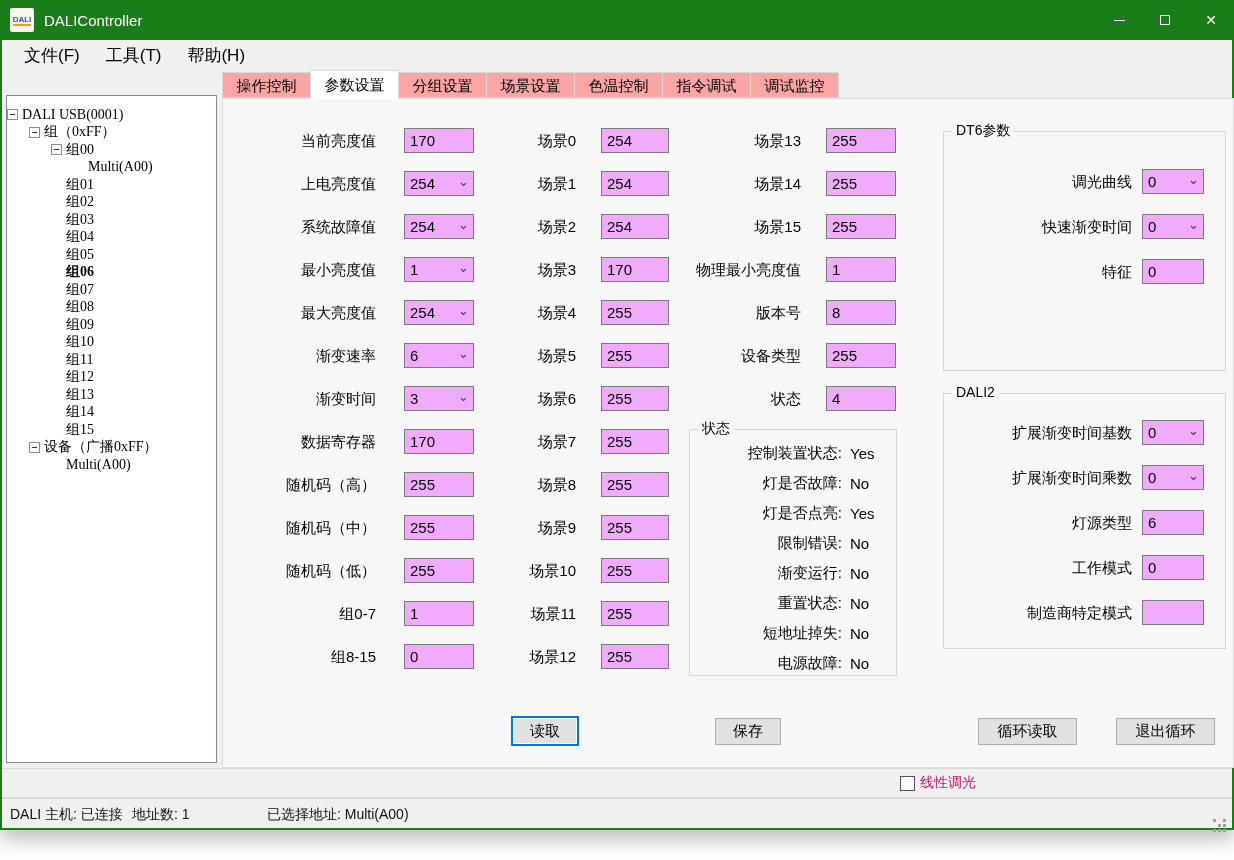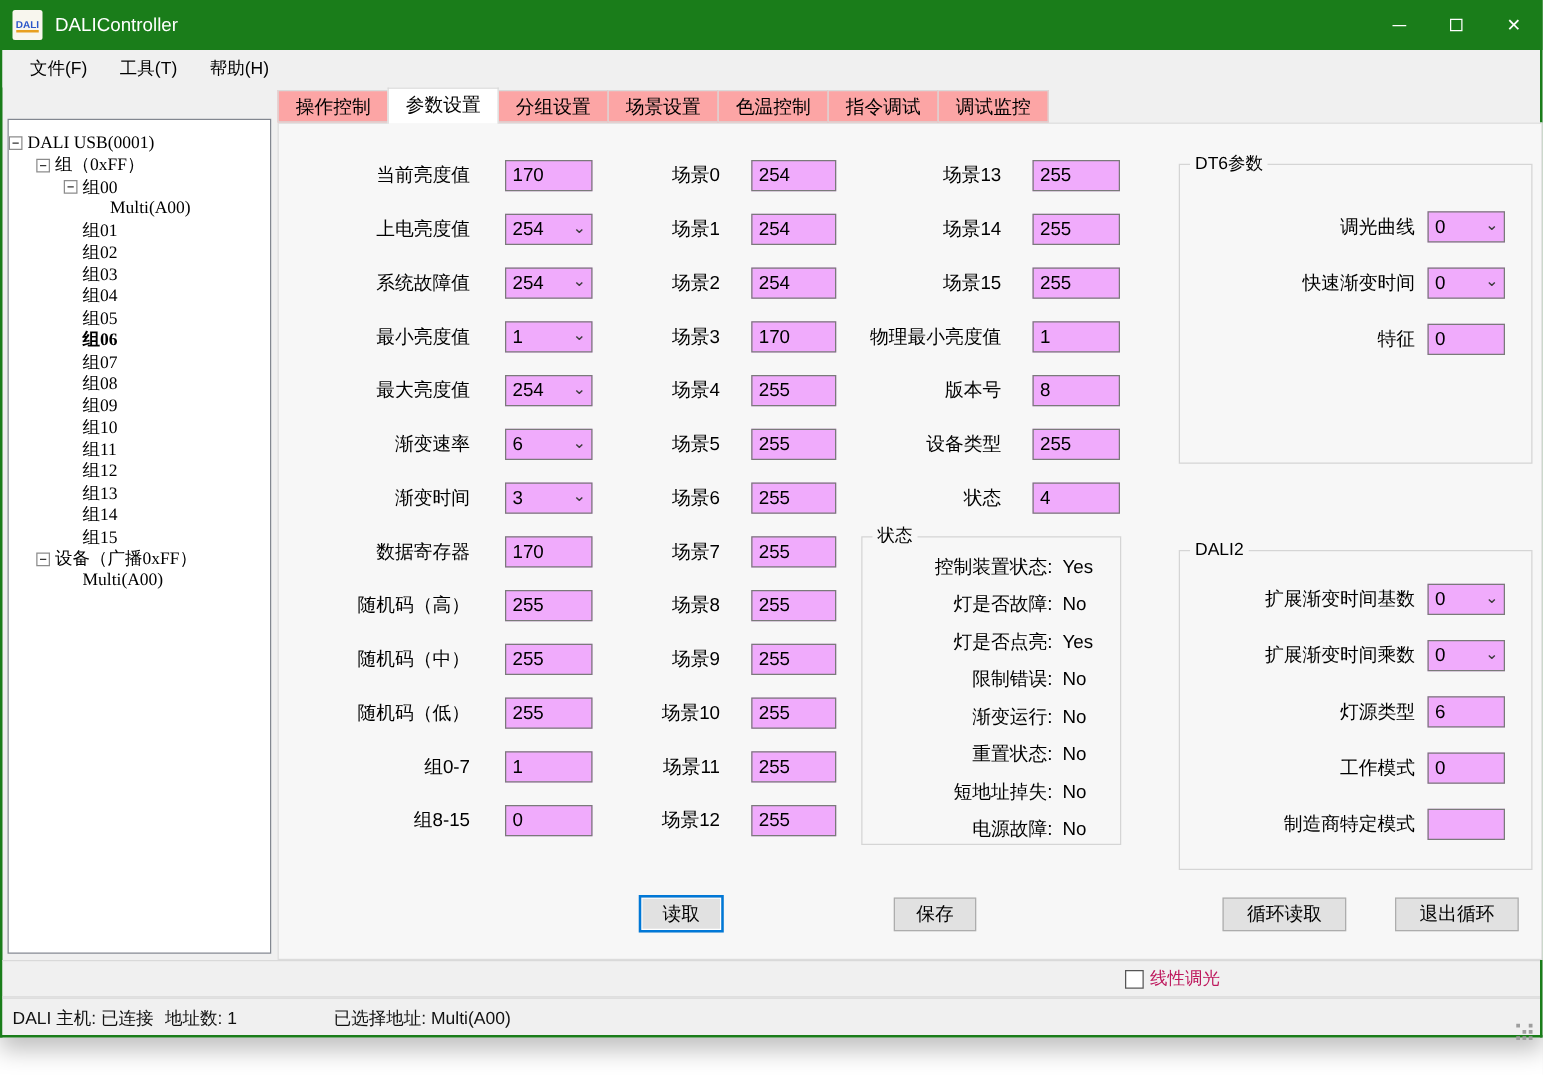--- a/index.html
+++ b/index.html
@@ -21,21 +21,21 @@
   .wtitle{ color:#fff; font-size:15px; margin-left:10px; }
   .wincontrols{ margin-left:auto; display:flex; height:40px; }
   .wbtn{ width:46px; height:40px; display:flex; align-items:center; justify-content:center; }
   .glyph-min{ width:11px; height:0; border-top:1px solid #fff; }
   .glyph-max{ width:10px; height:10px; border:1px solid #fff; }
   .glyph-close{ color:#fff; font-size:14px; line-height:14px; }
 
   
   .menubar{ position:absolute; left:0; top:40px; width:1230px; height:30px; background:#f0f0f0;
     display:flex; align-items:center; padding-left:12px; }
-  .menuitem{ font-size:14px; color:#000; padding:4px 10px; margin-right:6px; }
+  .menuitem{ font-size:17px; color:#000; padding:4px 10px; margin-right:6px; }
 
   
   .tree{ position:absolute; left:4px; top:95px; width:211px; height:668px; background:#fff;
     border:1px solid #828790; overflow:hidden; padding-top:10px; font-size:14px; }
   .titem{ height:17.5px; display:flex; align-items:center; white-space:nowrap; }
   .texp{ width:15px; display:flex; align-items:center; justify-content:flex-start; flex:none; }
   .minusbox{ width:11px; height:11px; border:1px solid #8c8c8c; background:#fff; position:relative; }
   .minusbox::after{ content:""; position:absolute; left:2px; top:4px; width:5px; border-top:1px solid #333; }
   .tlabel{ color:#000; }
 
@@ -65,21 +65,21 @@
   
   .group{ position:absolute; border:1px solid #d5d5d5; }
   .glabel{ position:absolute; top:-10px; left:8px; background:#f7f7f7; padding:0 4px; font-size:14px; color:#000; }
 
   .status-group{ left:466px; top:330px; width:208px; height:247px; padding-top:8px; }
   .srow{ height:30px; display:flex; align-items:center; }
   .slabel{ width:152px; text-align:right; font-size:15px; color:#000; white-space:nowrap; }
   .svalue{ margin-left:8px; font-size:15px; color:#000; }
 
   .dt6-group{ left:720px; top:32px; width:283px; height:240px; padding-top:37px; }
-  .dali2-group{ left:720px; top:294px; width:283px; height:256px; padding-top:26px;margin-top:47px; }
+  .dali2-group{ left:720px; top:294px; width:283px; height:256px; padding-top:26px; }
   .grp .prow{ height:45px; }
   .grp .plabel{ width:188px; }
   .grp .pfield{ width:62px; margin-left:10px; }
 
   
   .btn{ position:absolute; height:27px; background:#e1e1e1; border:1px solid #adadad;
     font-size:15px; color:#000; display:flex; align-items:center; justify-content:center;
     font-family:"Liberation Serif", serif; }
   .btn.focused{ border:2px solid var(--accent-focus,#0078d7); box-shadow:inset 0 0 0 1px #fff; height:30px; }
   #btn-read{ left:288px; top:617px; width:68px; }

